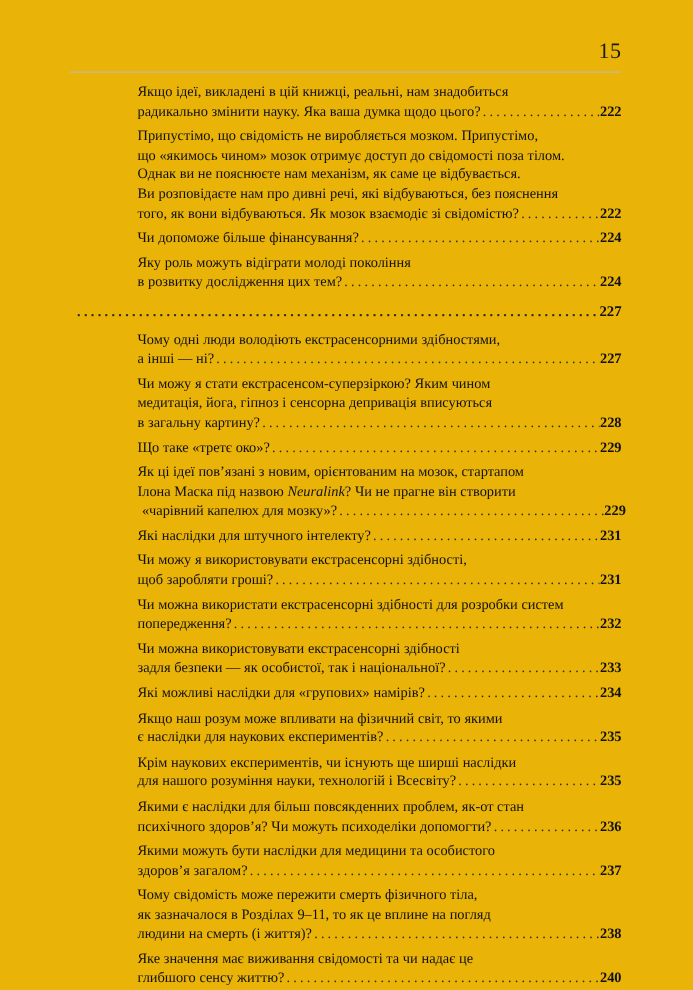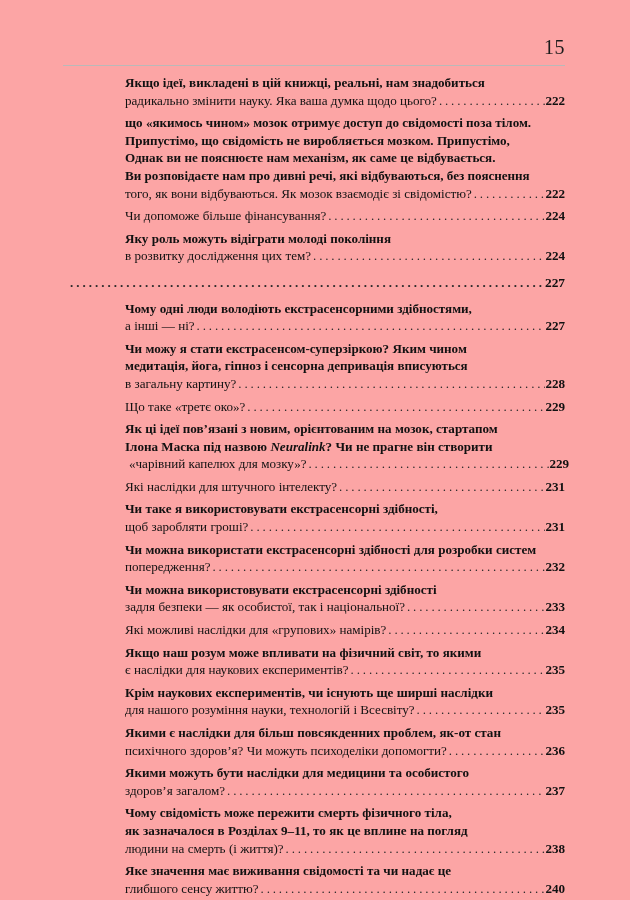--- a/index.html
+++ b/index.html
@@ -5,21 +5,21 @@
 <style>
   html, body {
     margin: 0;
     padding: 0;
     background: #ffffff;
   }
   .page {
     position: relative;
     width: 630px;
     height: 900px;
-    background: #fca5a5;
+    background: #eab308;
     font-family: "Liberation Serif", "DejaVu Serif", serif;
     color: #000000;
     overflow: hidden;
     box-sizing: border-box;
   }
 
   
   .page-header {
     position: absolute;
     top: 36px;
@@ -102,21 +102,20 @@
   }
   .last-line .folio-num {
     flex: 0 0 auto;
     white-space: pre;
     text-align: right;
     font-weight: bold;
   }
 
   .cont-line {
     white-space: pre-wrap;
-    font-weight: bold;
   }
   .extra-indent {
     padding-left: 4px;
   }
   em.work-title {
     font-style: italic;
   }
 </style>
 </head>
 <body>
@@ -134,22 +133,22 @@
           <div class="cont-line">Якщо ідеї, викладені в цій книжці, реальні, нам знадобиться</div>
           <div class="last-line">
             <span class="lead-text">радикально змінити науку. Яка ваша думка щодо цього?</span>
             <span class="dots">........................................................................................................................................................................................................</span>
             <span class="folio-num">222</span>
           </div>
         </div>
       </div>
       <div class="toc-entry sub">
         <div class="entry-lines">
+          <div class="cont-line">Припустімо, що свідомість не виробляється мозком. Припустімо,</div>
           <div class="cont-line">що «якимось чином» мозок отримує доступ до свідомості поза тілом.</div>
-          <div class="cont-line">Припустімо, що свідомість не виробляється мозком. Припустімо,</div>
           <div class="cont-line">Однак ви не пояснюєте нам механізм, як саме це відбувається.</div>
           <div class="cont-line">Ви розповідаєте нам про дивні речі, які відбуваються, без пояснення</div>
           <div class="last-line">
             <span class="lead-text">того, як вони відбуваються. Як мозок взаємодіє зі свідомістю?</span>
             <span class="dots">........................................................................................................................................................................................................</span>
             <span class="folio-num">222</span>
           </div>
         </div>
       </div>
       <div class="toc-entry sub">
@@ -224,21 +223,21 @@
         <div class="entry-lines">
           <div class="last-line">
             <span class="lead-text">Які наслідки для штучного інтелекту?</span>
             <span class="dots">........................................................................................................................................................................................................</span>
             <span class="folio-num">231</span>
           </div>
         </div>
       </div>
       <div class="toc-entry sub">
         <div class="entry-lines">
-          <div class="cont-line">Чи таке я використовувати екстрасенсорні здібності,</div>
+          <div class="cont-line">Чи можу я використовувати екстрасенсорні здібності,</div>
           <div class="last-line">
             <span class="lead-text">щоб заробляти гроші?</span>
             <span class="dots">........................................................................................................................................................................................................</span>
             <span class="folio-num">231</span>
           </div>
         </div>
       </div>
       <div class="toc-entry sub">
         <div class="entry-lines">
           <div class="cont-line">Чи можна використати екстрасенсорні здібності для розробки систем</div>

